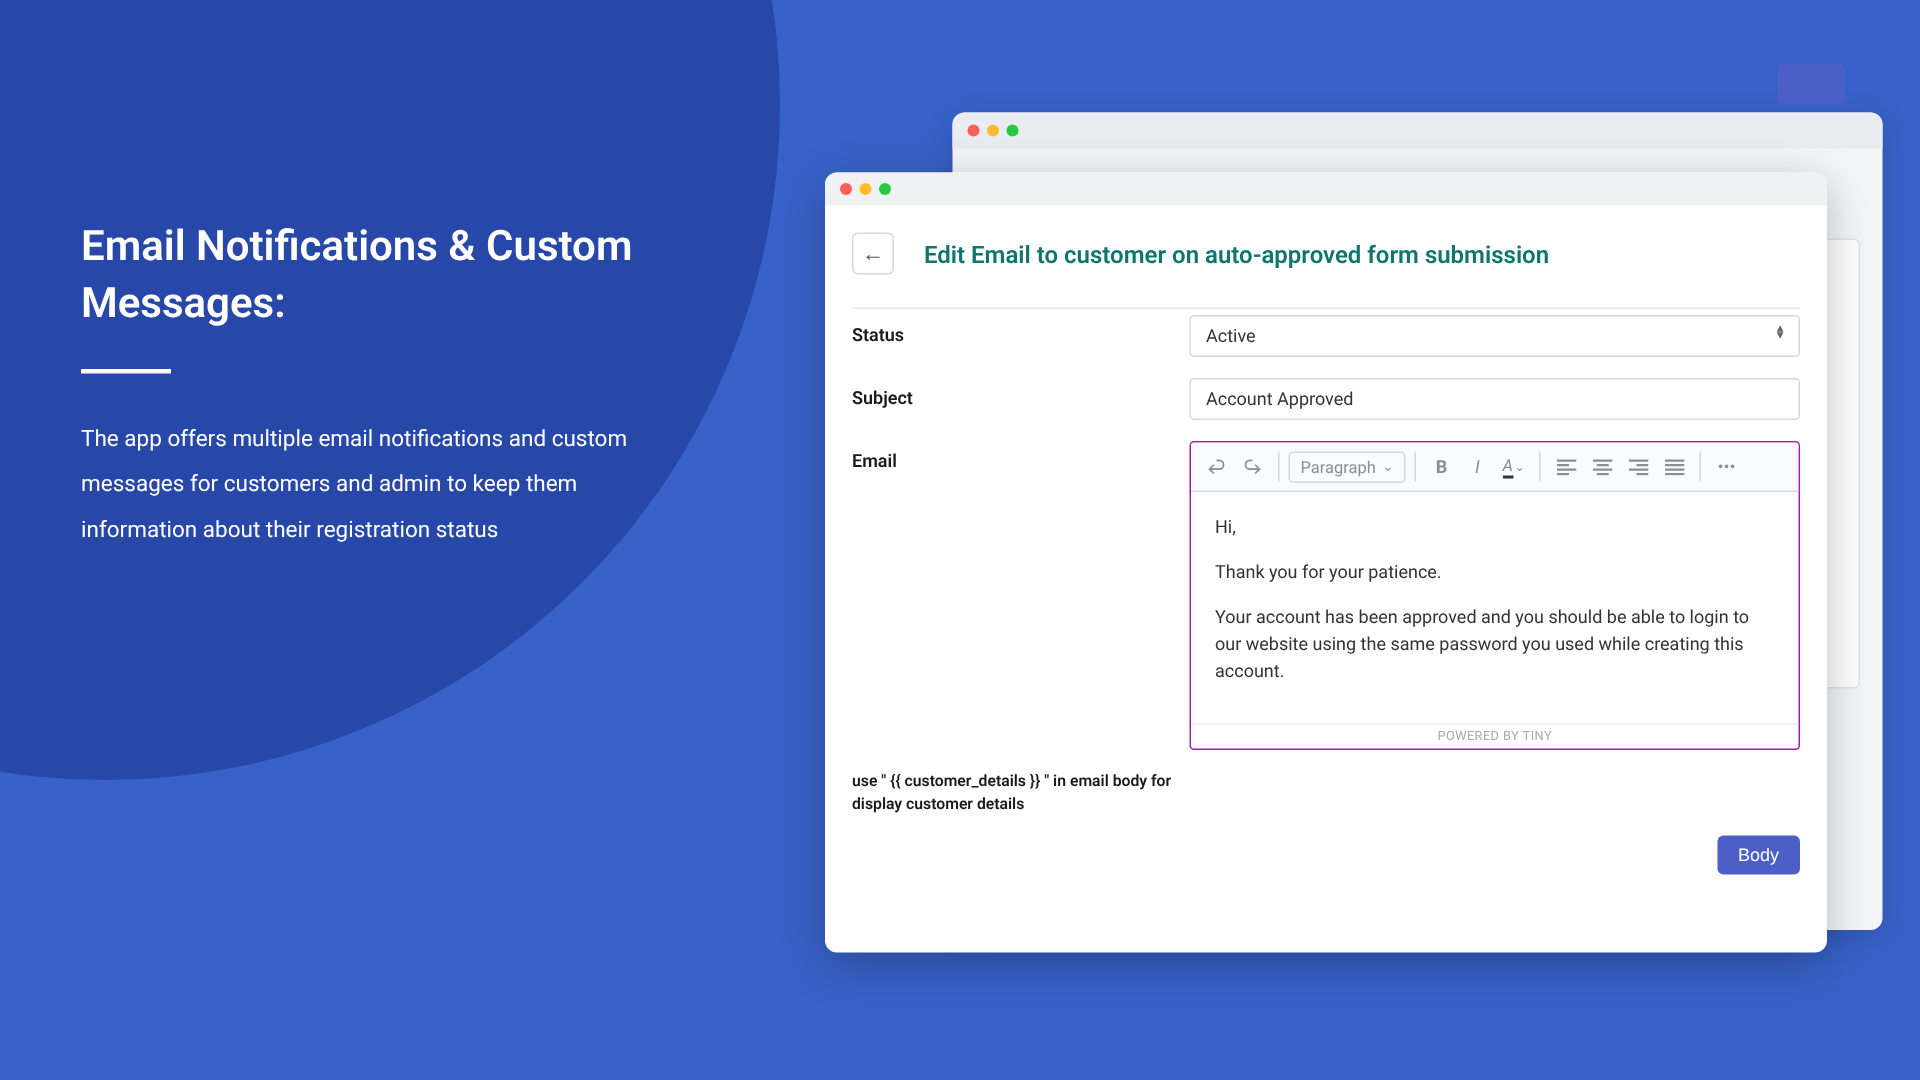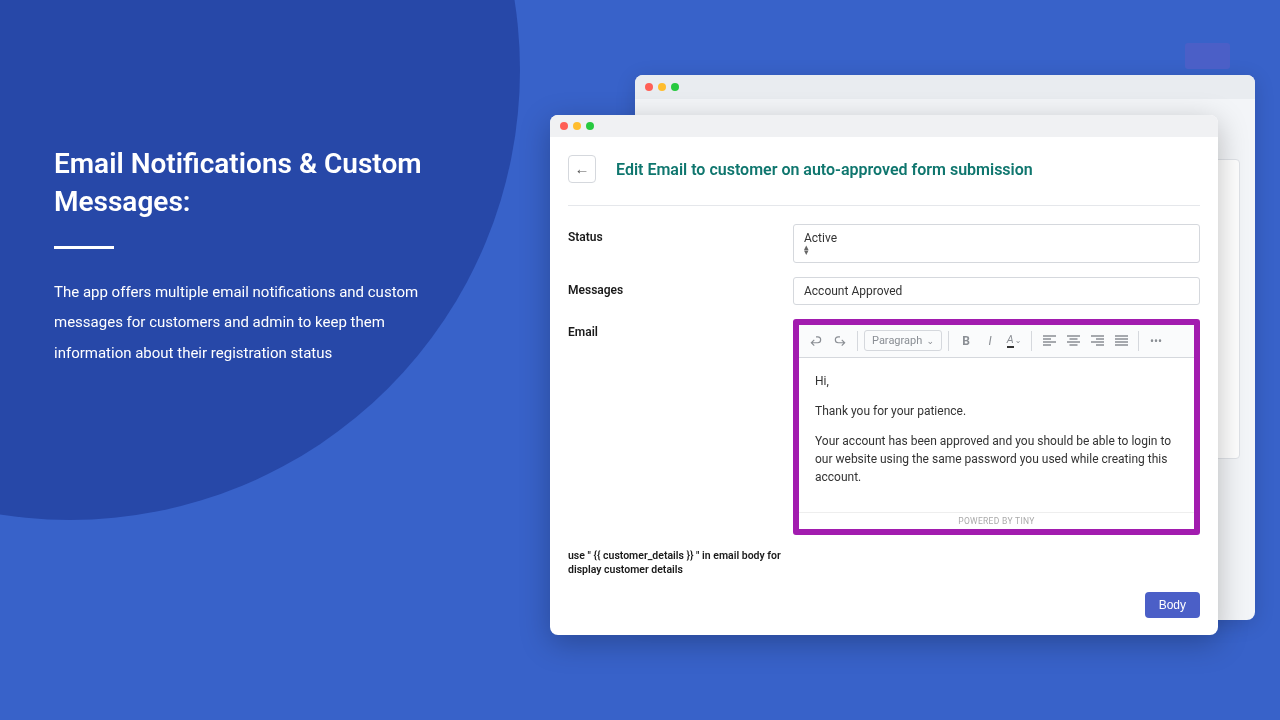--- a/index.html
+++ b/index.html
@@ -131,21 +131,21 @@
   color: #555;
   font-size: 15px;
 }
 .page-title {
   font-size: 16px;
   font-weight: 600;
   color: #0f766e;
 }
 .form-area {
   border-top: 1px solid #e5e7eb;
-  padding-top: 18px;
+  padding-top: 4px;
 }
 .form-row {
   display: flex;
   margin-bottom: 14px;
 }
 .form-label {
   width: 225px;
   font-size: 12px;
   font-weight: 600;
   color: #1a1a1a;
@@ -161,31 +161,30 @@
   padding: 6px 10px;
   font-size: 12px;
   color: #333;
   background: #fff;
   position: relative;
 }
 .select-ctl {
   display: flex;
   justify-content: space-between;
   align-items: flex-start;
-  flex-direction: column;
 }
 .select-arrows {
   font-size: 9px;
   color: #666;
   line-height: 0.6;
   display: flex;
   flex-direction: column;
 }
 .editor-wrap {
-  border: 6px solid #a21caf;
+  border: 1px solid #a21caf;
   border-radius: 3px;
   overflow: hidden;
 }
 .toolbar {
   display: flex;
   align-items: center;
   background: #fafbfc;
   border-bottom: 1px solid #d5d8dd;
   padding: 4px 6px;
   gap: 2px;
@@ -302,21 +301,21 @@
             <span>Active</span>
             <span class="select-arrows">
                 <span>▴</span>
                 <span>▾</span>
               </span>
           </div>
         </div>
       </div>
 
       <div class="form-row">
-        <div class="form-label">Messages</div>
+        <div class="form-label">Subject</div>
         <div class="form-control">
           <div class="text-ctl">
             <span>Account Approved</span>
           </div>
         </div>
       </div>
 
       <div class="form-row">
         <div class="form-label">Email</div>
         <div class="form-control">

